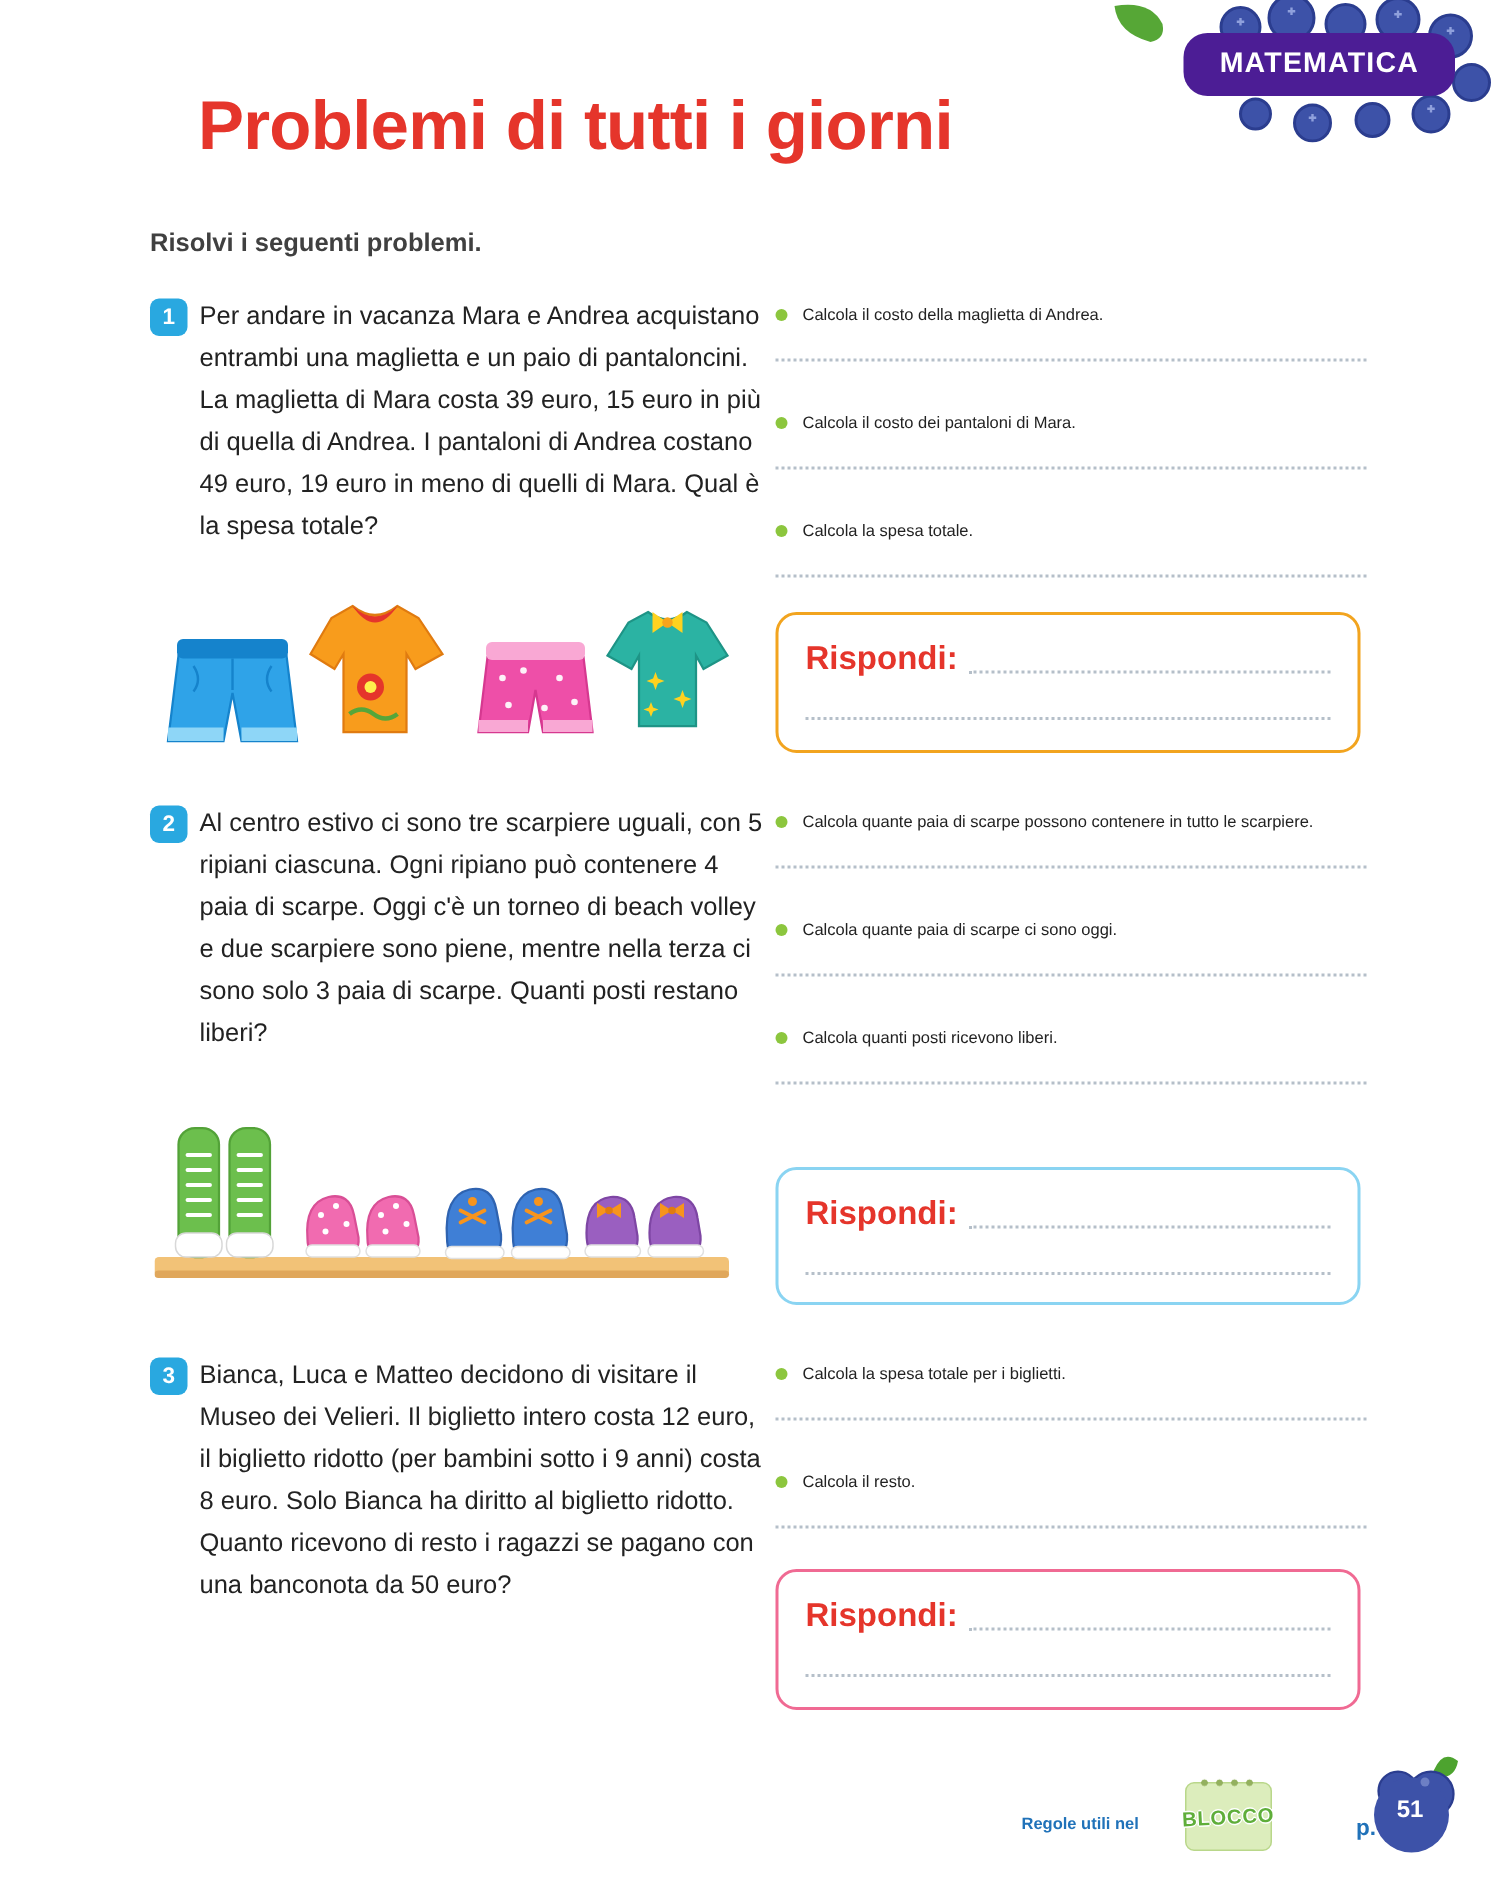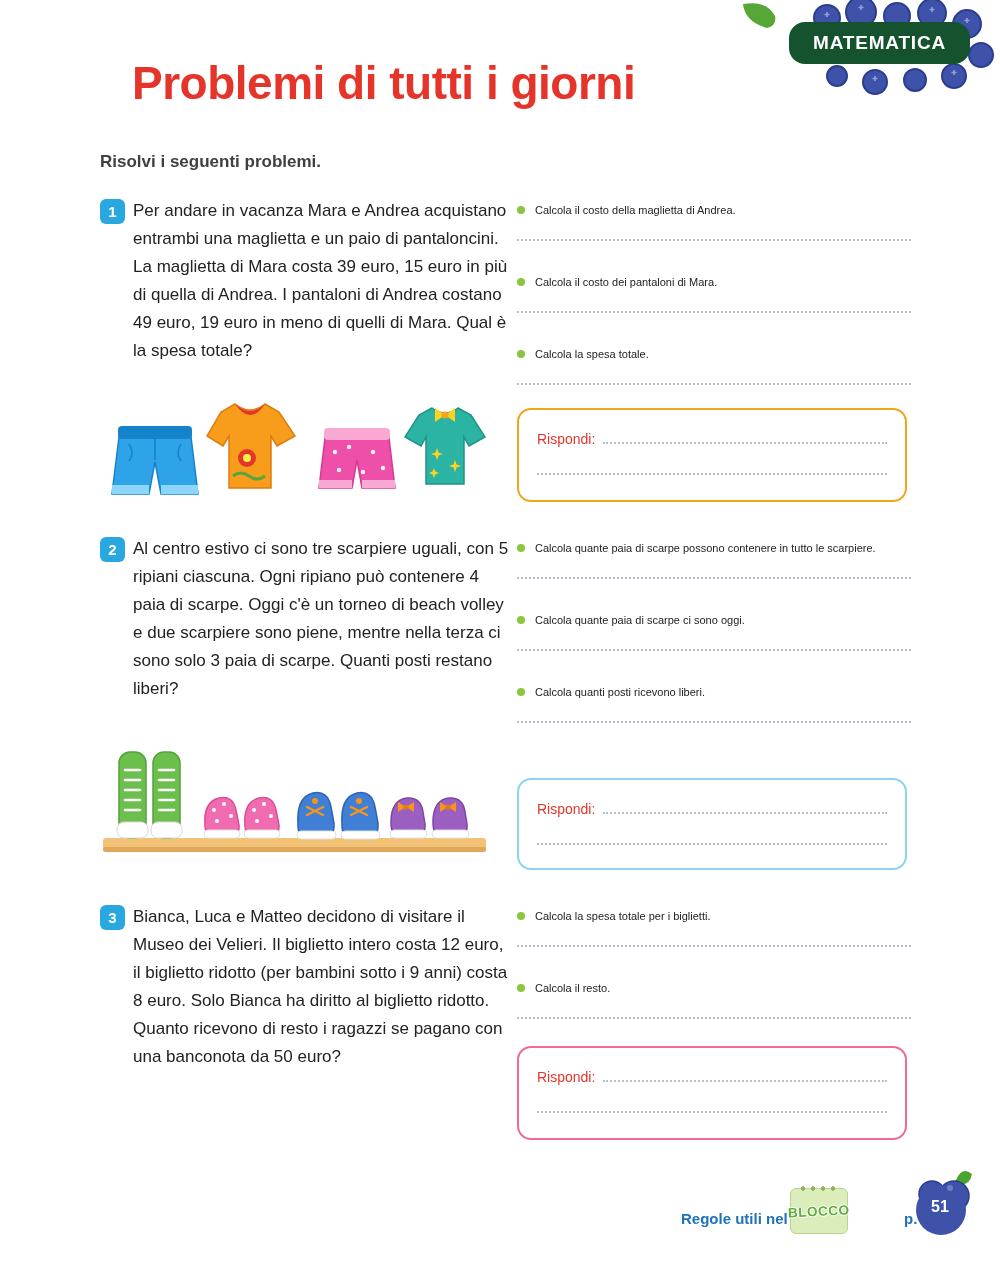--- a/index.html
+++ b/index.html
@@ -2,21 +2,21 @@
 <html><head>
 <meta charset="utf-8">
 <style>
   * { margin:0; padding:0; box-sizing:border-box; }
   html,body { background:#ffffff; }
   body { font-family:"Liberation Sans", sans-serif; }
   .page { position:relative; width:1000px; height:1261px; background:#ffffff; overflow:hidden; }
 
   
   .berries { position:absolute; top:0; right:6px; z-index:1; }
-  .subject-badge { position:absolute; top:22px; right:30px; z-index:2; background:#14532d; color:#fff;
+  .subject-badge { position:absolute; top:22px; right:30px; z-index:2; background:#4c1d95; color:#fff;
     font-weight:bold; font-size:19px; letter-spacing:.8px; padding:10px 24px; border-radius:16px; }
   .page-title { position:absolute; left:132px; top:56px; font-size:46px; font-weight:bold; color:#e5352b; letter-spacing:-0.5px; }
   .instruction { position:absolute; left:100px; top:152px; font-size:17px; font-weight:bold; color:#404040; }
 
   
   .problem { position:absolute; left:100px; width:414px; font-size:17px; line-height:28px; color:#222; padding-left:33px; }
   #p1 { top:197px; } #p2 { top:535px; } #p3 { top:903px; }
   .num { position:absolute; left:0; top:2px; width:25px; height:25px; background:#29a8e0; color:#fff;
     border-radius:6px; font-weight:bold; font-size:15px; display:flex; align-items:center; justify-content:center; }
   .illu { position:absolute; }
@@ -27,26 +27,26 @@
   #rc1 { top:197px; } #rc2 { top:535px; } #rc3 { top:903px; }
   .task { position:relative; padding-left:18px; font-size:11px; line-height:26px; color:#222; margin-bottom:16px; }
   .bullet { position:absolute; left:0; top:9px; width:8px; height:8px; border-radius:50%; background:#8cc63e; }
   .task-line { border-bottom:2px dotted #b5bfc9; margin-bottom:28px; }
 
   
   .answer-box { position:absolute; left:517px; width:390px; border:2.5px solid #ccc; border-radius:14px;
     padding:16px 18px; background:#fff; }
   #ab1 { top:408px; height:94px; } #ab2 { top:778px; height:92px; } #ab3 { top:1046px; height:94px; }
   .answer-row { display:flex; align-items:flex-end; }
-  .answer-label { color:#e5352b; font-weight:normal; font-size:14px; margin-right:8px; }
+  .answer-label { color:#e5352b; font-weight:bold; font-size:22px; margin-right:8px; }
   .answer-fill { flex:1; border-bottom:2px dotted #b5bfc9; height:18px; margin-bottom:3px; }
   .answer-line2 { border-bottom:2px dotted #b5bfc9; height:2px; margin-top:26px; }
 
   
-  .footer-note { position:absolute; top:1210px; left:681px; font-size:15px; font-weight:bold; color:#2072b9; }
+  .footer-note { position:absolute; top:1210px; left:681px; font-size:11px; font-weight:bold; color:#2072b9; }
   .footer-pageref { position:absolute; top:1210px; left:904px; font-size:15px; font-weight:bold; color:#2072b9; }
   .blocco-pad { position:absolute; top:1188px; left:790px; width:58px; height:46px; background:#dcedbc;
     border:1px solid #b9d78a; border-radius:6px; display:flex; align-items:center; justify-content:center; }
   .blocco-pad::before { content:""; position:absolute; top:-5px; left:7px; right:7px; height:9px;
     background-image:radial-gradient(circle, #93b05e 2px, transparent 2.4px); background-size:10px 9px; background-repeat:repeat-x; }
   .blocco-text { color:#5fae3a; font-weight:bold; font-size:13.5px; letter-spacing:.5px; transform:rotate(-3deg);
     text-shadow:0 1px 0 #fff, 0 -1px 0 #fff, 1px 0 0 #fff, -1px 0 0 #fff; }
   .page-marker { position:absolute; left:910px; top:1170px; width:64px; height:66px; }
   .page-num { position:absolute; left:0; right:4px; top:28px; text-align:center; color:#fff; font-weight:bold; font-size:16px; }
 </style>

